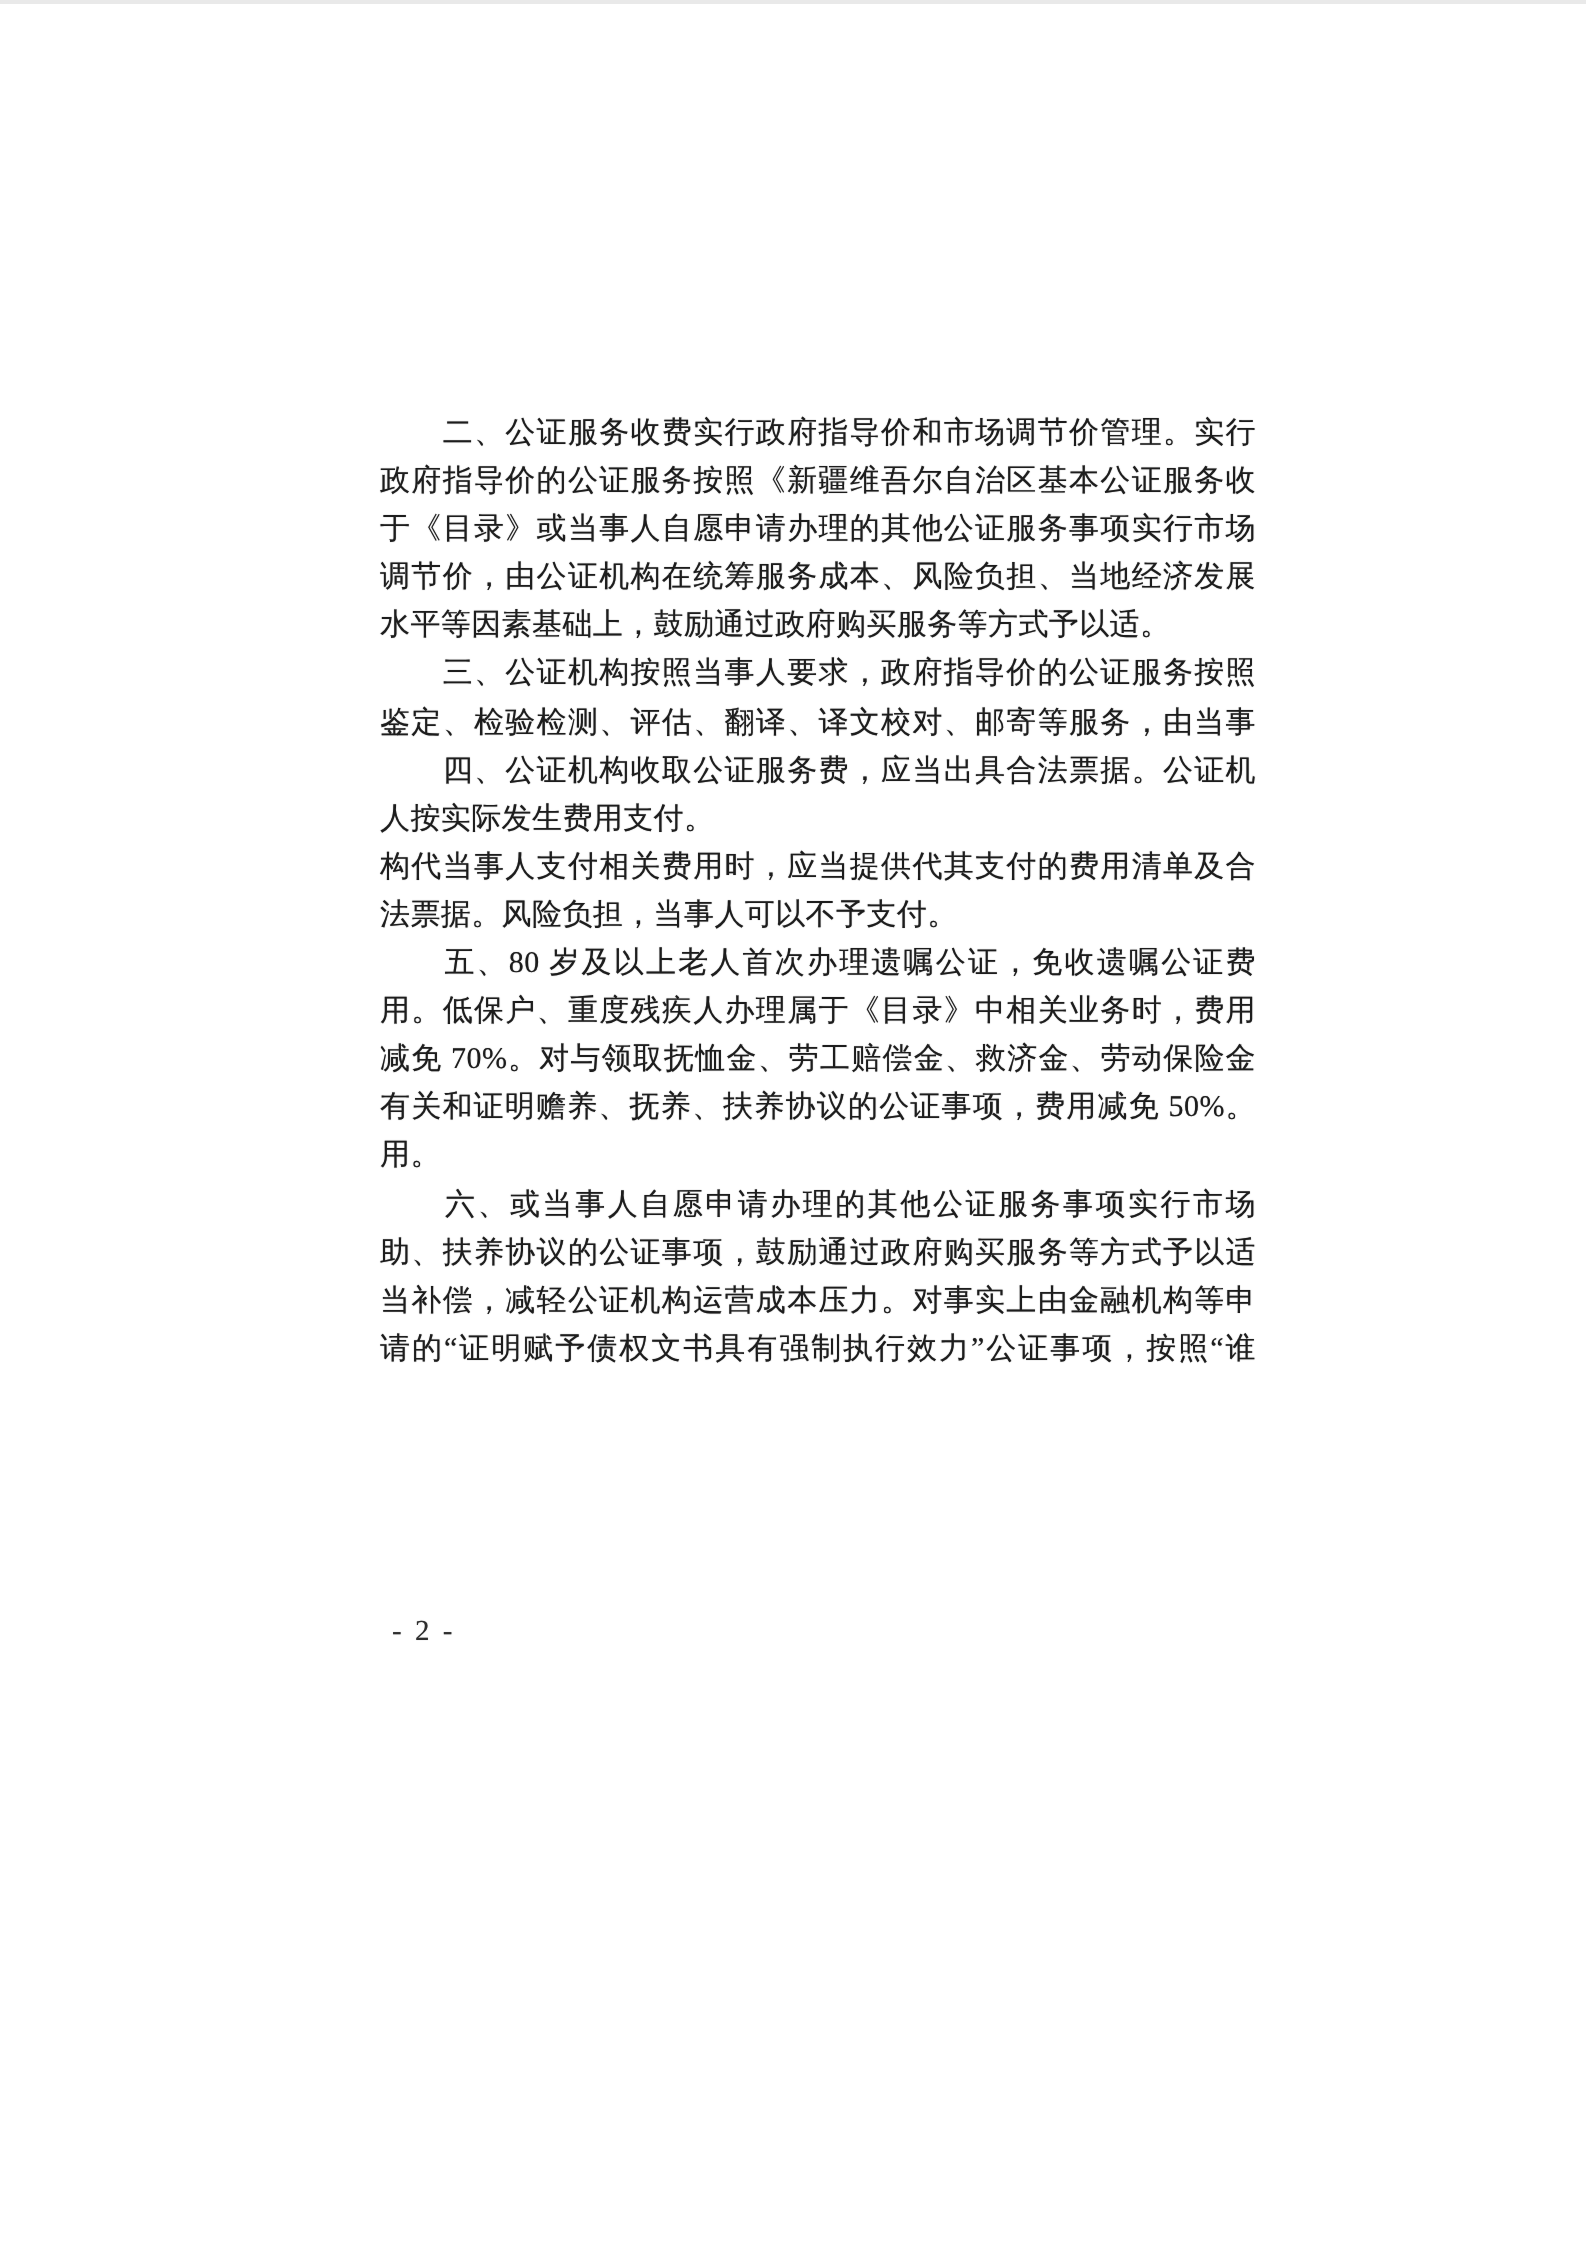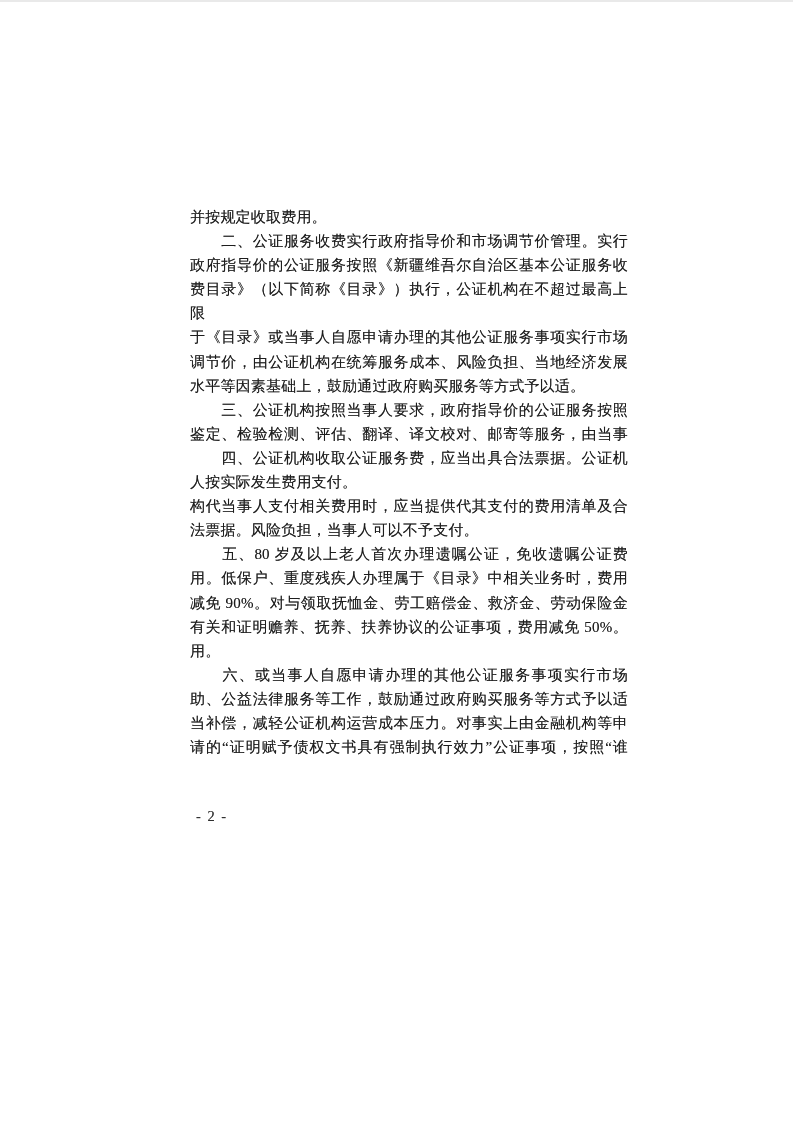--- a/index.html
+++ b/index.html
@@ -50,37 +50,35 @@
     color: #2e2e2e;
     text-shadow: 0 0 0.4px rgba(40,40,40,0.5);
   }
 </style>
 </head>
 <body>
 
 <div class="page">
   <div class="scan-edge"></div>
   <div class="text-block">
-      <div class="doc-line">并按规定收取费用。</div>
       <div class="doc-line fill">　　二、公证服务收费实行政府指导价和市场调节价管理。实行</div>
       <div class="doc-line fill">政府指导价的公证服务按照《新疆维吾尔自治区基本公证服务收</div>
-      <div class="doc-line fill">费目录》（以下简称《目录》）执行，公证机构在不超过最高上限</div>
       <div class="doc-line fill">于《目录》或当事人自愿申请办理的其他公证服务事项实行市场</div>
       <div class="doc-line fill">调节价，由公证机构在统筹服务成本、风险负担、当地经济发展</div>
       <div class="doc-line">水平等因素基础上，鼓励通过政府购买服务等方式予以适。</div>
       <div class="doc-line fill">　　三、公证机构按照当事人要求，政府指导价的公证服务按照</div>
       <div class="doc-line fill">鉴定、检验检测、评估、翻译、译文校对、邮寄等服务，由当事</div>
       <div class="doc-line fill">　　四、公证机构收取公证服务费，应当出具合法票据。公证机</div>
       <div class="doc-line">人按实际发生费用支付。</div>
       <div class="doc-line fill">构代当事人支付相关费用时，应当提供代其支付的费用清单及合</div>
       <div class="doc-line">法票据。风险负担，当事人可以不予支付。</div>
       <div class="doc-line fill">　　五、80 岁及以上老人首次办理遗嘱公证，免收遗嘱公证费</div>
       <div class="doc-line fill">用。低保户、重度残疾人办理属于《目录》中相关业务时，费用</div>
-      <div class="doc-line fill">减免 90%。对与领取抚恤金、劳工赔偿金、救济金、劳动保险金</div>
+      <div class="doc-line fill">减免 70%。对与领取抚恤金、劳工赔偿金、救济金、劳动保险金</div>
       <div class="doc-line fill">有关和证明赡养、抚养、扶养协议的公证事项，费用减免 50%。</div>
       <div class="doc-line">用。</div>
       <div class="doc-line fill">　　六、或当事人自愿申请办理的其他公证服务事项实行市场</div>
-      <div class="doc-line fill">助、公益法律服务等工作，鼓励通过政府购买服务等方式予以适</div>
+      <div class="doc-line fill">助、扶养协议的公证事项，鼓励通过政府购买服务等方式予以适</div>
       <div class="doc-line fill">当补偿，减轻公证机构运营成本压力。对事实上由金融机构等申</div>
       <div class="doc-line fill">请的“证明赋予债权文书具有强制执行效力”公证事项，按照“谁</div>
     </div>
   <div class="page-number">- 2 -</div>
 </div>
 
 </body></html>

